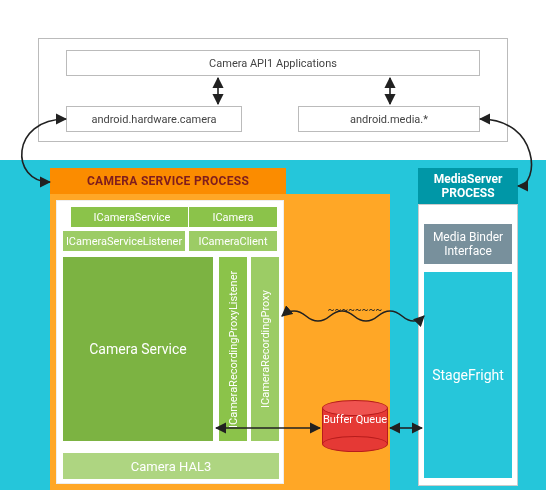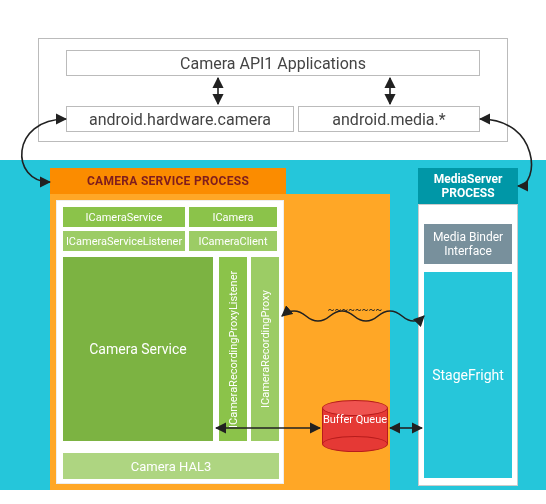--- a/index.html
+++ b/index.html
@@ -38,21 +38,21 @@
     background: #4285F4;
     color: #fff;
   }
   .app-body {
     background: #fff;
     border: 1px solid #bbb;
   }
   .w-box {
     background: #fff;
     border: 1px solid #bbb;
-    font-size: 16px;
+    font-size: 11px;
     color: #444;
   }
   
   .cyan {
     background: #25C6DA;
   }
   
   .orange-hdr {
     background: #FB8C00;
     color: #7f1d1d;
@@ -128,32 +128,32 @@
 </style>
 </head>
 <body>
 
 <div class="stage">
 
   <div class="box app-body" style="left:18px; top:28px; width:470px; height:104px;"></div>
 
   <div class="box w-box" style="left:46px; top:40px; width:414px; height:26px;">Camera API1 Applications</div>
 
-  <div class="box w-box" style="left:46px; top:96px; width:228px; height:26px;">android.hardware.camera</div>
+  <div class="box w-box" style="left:46px; top:96px; width:176px; height:26px;">android.hardware.camera</div>
 
   <div class="box w-box" style="left:278px; top:96px; width:182px; height:26px;">android.media.*</div>
 
   <div class="box cyan" style="left:-30px; top:150px; width:560px; height:330px;"></div>
 
   <div class="box orange-hdr hdr" style="left:30px; top:158px; width:236px; height:26px; font-size:12px;">CAMERA SERVICE PROCESS</div>
   <div class="box orange-body" style="left:30px; top:184px; width:340px; height:296px;"></div>
 
   <div class="box" style="left:36px; top:190px; width:228px; height:284px; background:#fff; border:1px solid #eee;"></div>
 
-  <div class="box g-med" style="left:42px; top:196px; width:124px; height:22px;">ICameraService</div>
+  <div class="box g-med" style="left:50px; top:196px; width:124px; height:22px;">ICameraService</div>
   <div class="box g-med" style="left:168px; top:196px; width:90px; height:22px;">ICamera</div>
 
   <div class="box g-lite" style="left:42px; top:220px; width:124px; height:22px;">ICameraServiceListener</div>
   <div class="box g-lite" style="left:168px; top:220px; width:90px; height:22px;">ICameraClient</div>
 
   <div class="box g-dark" style="left:42px; top:246px; width:152px; height:186px; font-size:14px;">Camera Service</div>
 
   <div class="box g-med vtxt" style="left:198px; top:246px; width:30px; height:186px;">ICameraRecordingProxyListener</div>
   <div class="box g-lite vtxt" style="left:230px; top:246px; width:30px; height:186px;">ICameraRecordingProxy</div>
 

